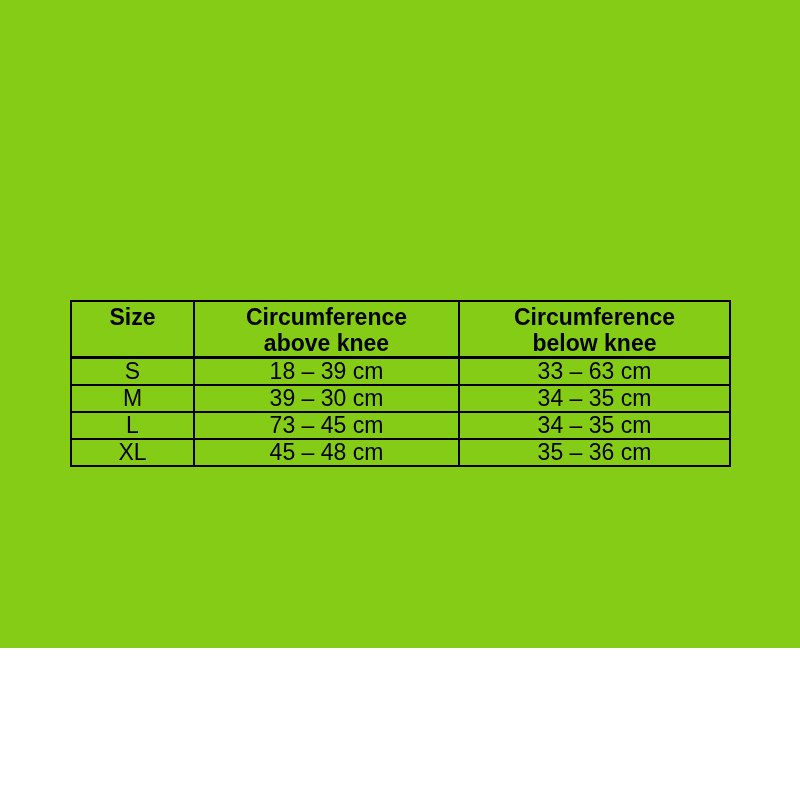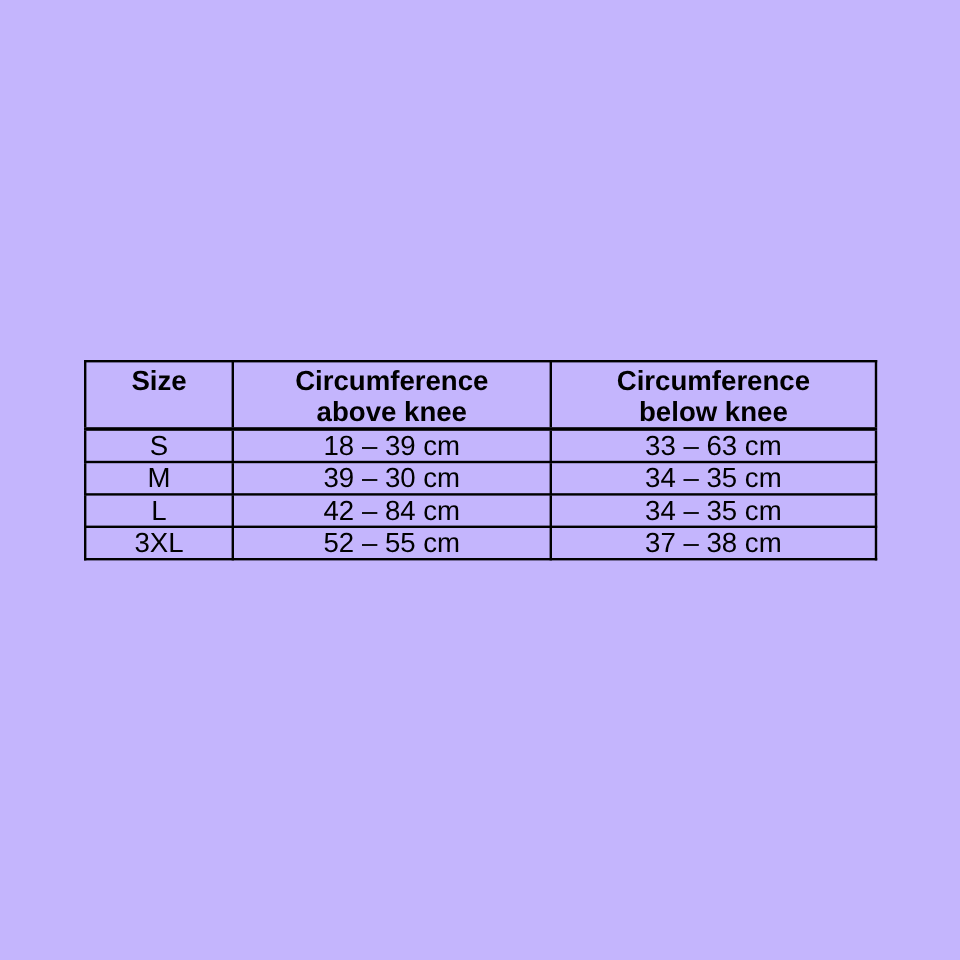--- a/index.html
+++ b/index.html
@@ -3,22 +3,22 @@
 <meta charset="utf-8">
 <style>
   html, body {
     margin: 0;
     padding: 0;
     background: #ffffff;
   }
   .canvas {
     position: relative;
     width: 800px;
-    height: 800px;
-    background: #c4b5fd;
+    height: 648px;
+    background: #84cc16;
     font-family: "Liberation Sans", sans-serif;
     color: #000000;
   }
   .size-table-wrap {
     position: absolute;
     left: 70px;
     top: 300px;
     width: 659px;
   }
   table.size-table {
@@ -81,24 +81,24 @@
           <td>18 – 39 cm</td>
           <td>33 – 63 cm</td>
         </tr>
         <tr>
           <td>M</td>
           <td>39 – 30 cm</td>
           <td>34 – 35 cm</td>
         </tr>
         <tr>
           <td>L</td>
-          <td>42 – 84 cm</td>
+          <td>73 – 45 cm</td>
           <td>34 – 35 cm</td>
         </tr>
         <tr>
-          <td>3XL</td>
-          <td>52 – 55 cm</td>
-          <td>37 – 38 cm</td>
+          <td>XL</td>
+          <td>45 – 48 cm</td>
+          <td>35 – 36 cm</td>
         </tr>
       </tbody>
     </table>
   </div>
 </div>
 
 </body></html>

